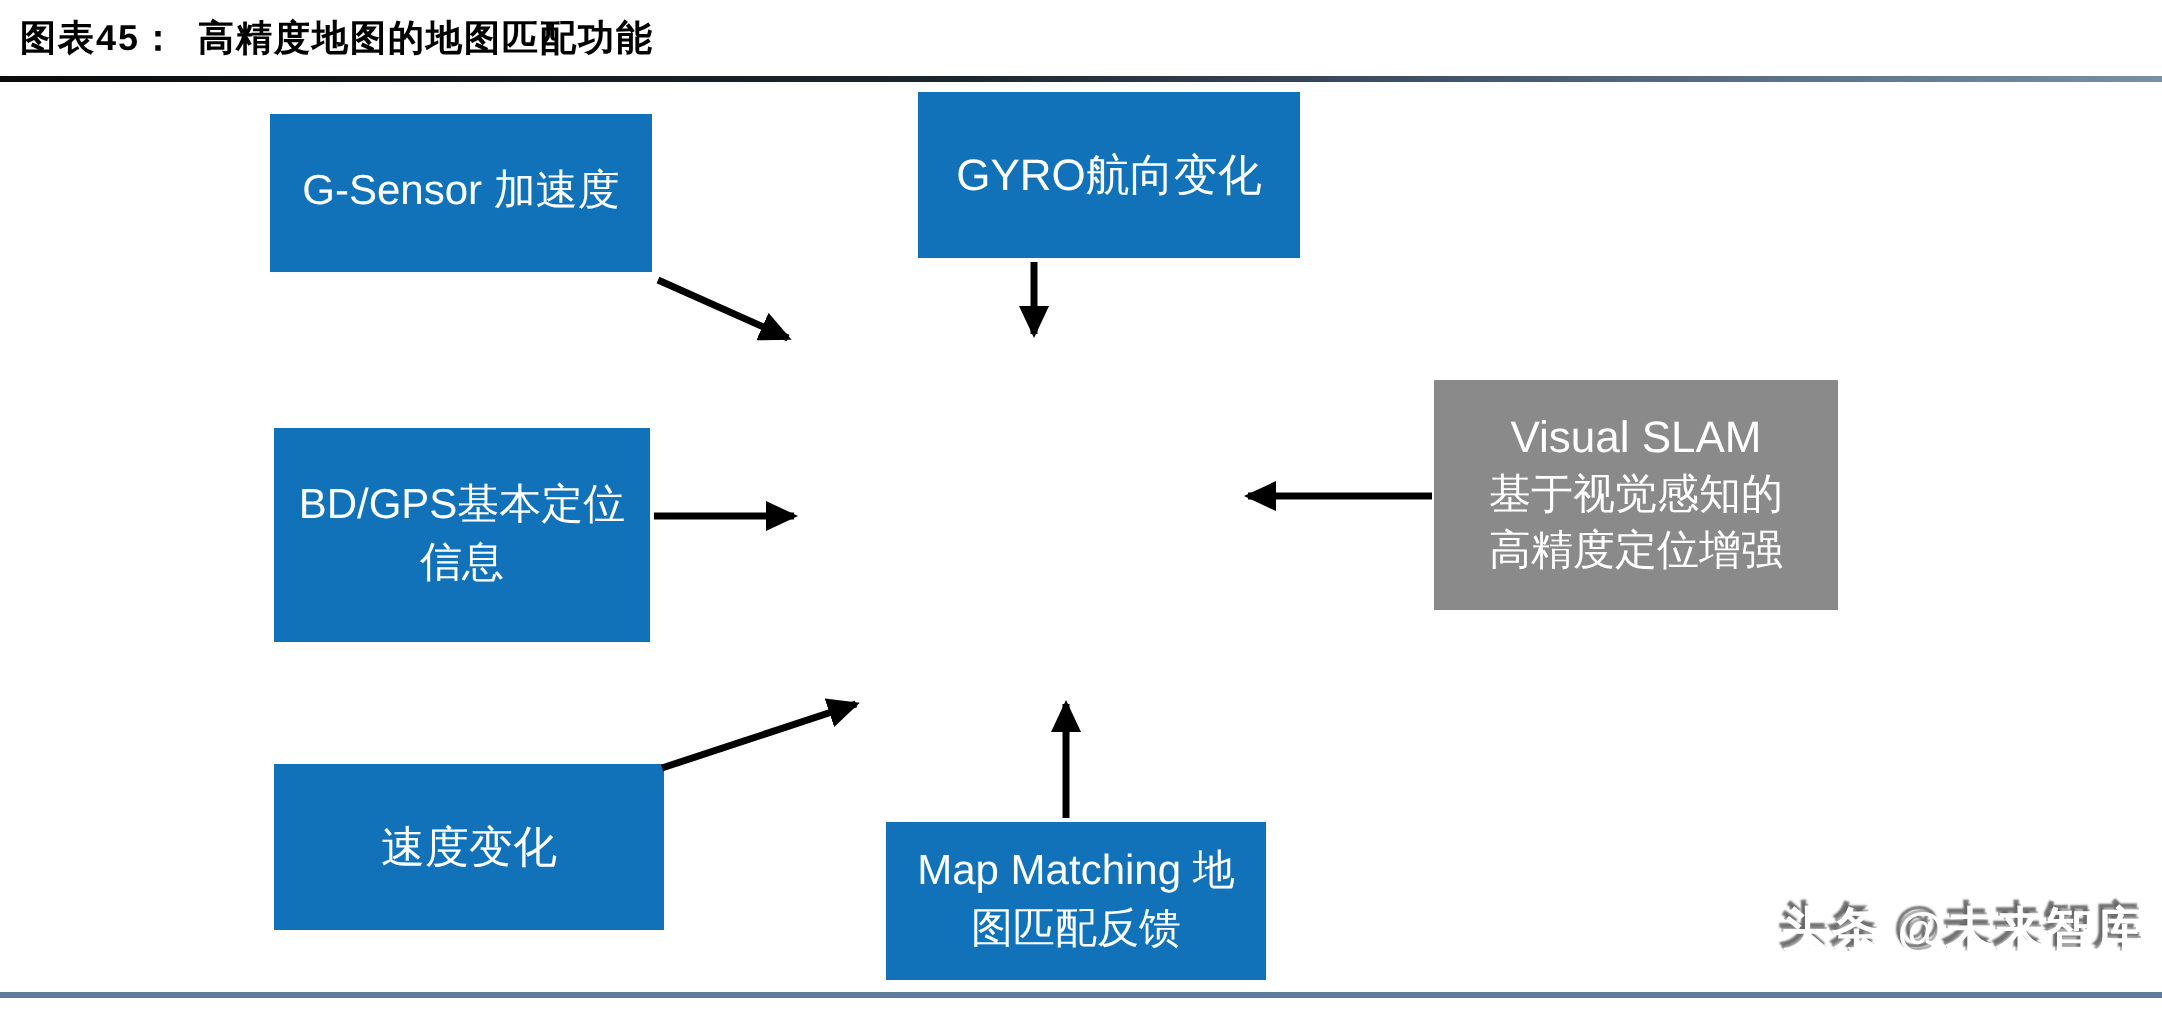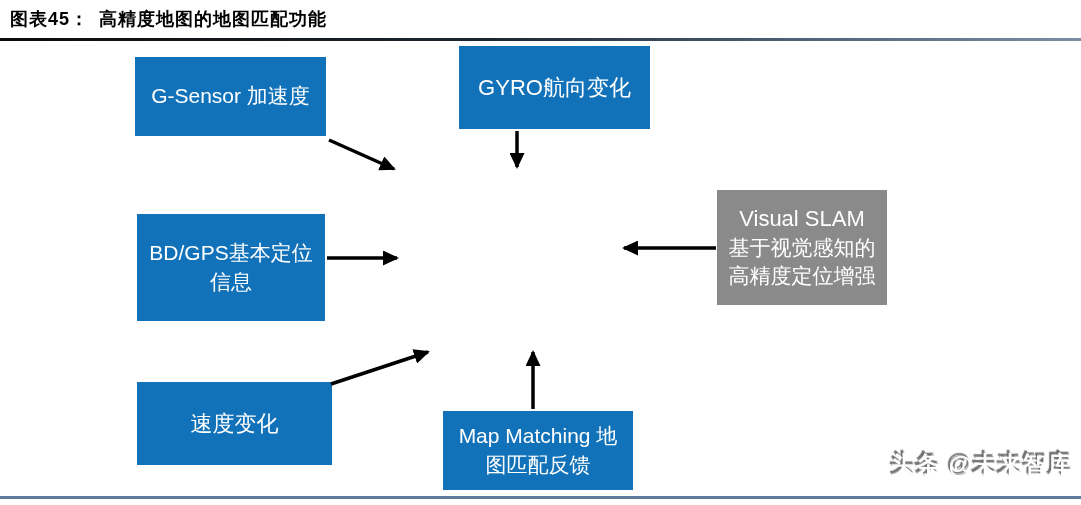--- a/index.html
+++ b/index.html
@@ -17,21 +17,21 @@
     position:absolute;display:flex;flex-direction:column;justify-content:center;align-items:center;
     color:#fff;line-height:1.35;
   }
   .node.blue{background:var(--node-blue,#1272B9);}
   .node.gray{background:var(--node-gray,#8A8A8A);}
   .node .ln{font-size:21px;}
   .node .ln.big{font-size:22px;}
   #node-gsensor{left:135px;top:57px;width:191px;height:79px;}
   #node-gyro{left:423px;top:46px;width:191px;height:83px;margin-left:36px;}
   #node-bdgps{left:137px;top:214px;width:188px;height:107px;}
-  #node-vslam{left:717px;top:190px;width:170px;height:115px;}
+  #node-vslam{left:717px;top:190px;width:202px;height:115px;}
   #node-speed{left:137px;top:382px;width:195px;height:83px;}
   #node-mapmatch{left:443px;top:411px;width:190px;height:79px;}
   .fusion{
     position:absolute;left:435px;top:175px;width:183px;height:173px;border-radius:50%;
     background:var(--circle-gray,#D9D9D9);
     display:flex;flex-direction:column;justify-content:center;align-items:center;
     color:#111;text-align:center;line-height:1.22;
   }
   .fusion .ln0{font-size:31px;letter-spacing:1px;}
   .fusion .ln1,.fusion .ln2{font-size:27px;letter-spacing:4px;}

